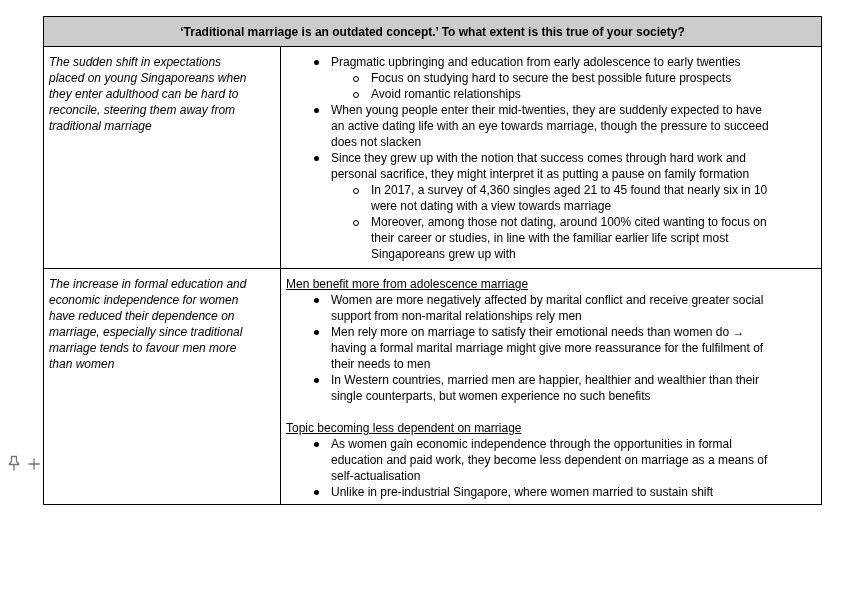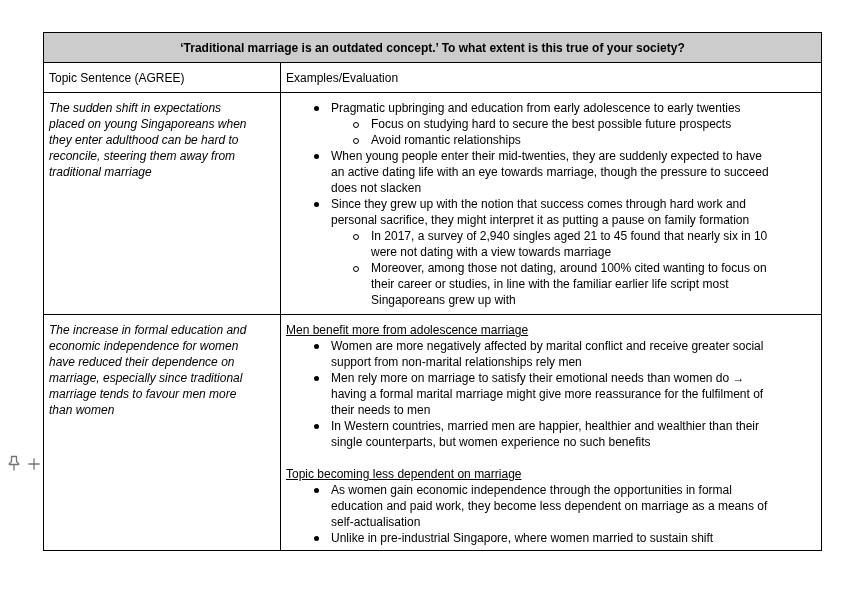--- a/index.html
+++ b/index.html
@@ -9,21 +9,21 @@
     width: 864px;
     height: 610px;
     font-family: "Liberation Sans", sans-serif;
     color: #000000;
     position: relative;
     overflow: hidden;
   }
   .doc-table {
     position: absolute;
     left: 43px;
-    top: 32px;
+    top: 16px;
     width: 778px;
     border-collapse: collapse;
     table-layout: fixed;
     padding-left: 8px;
   }
   .doc-table td {
     border: 1.5px solid #000000;
     vertical-align: top;
     font-size: 12px;
     line-height: 16px;
@@ -87,34 +87,30 @@
 
 <table class="doc-table">
   <colgroup>
     <col style="width:237px">
     <col style="width:541px">
   </colgroup>
   <tbody>
     <tr>
       <td colspan="2" class="title-cell">‘Traditional marriage is an outdated concept.’ To what extent is this true of your society?</td>
     </tr>
-    <tr>
-      <td class="col-head-cell">Topic Sentence (AGREE)</td>
-      <td class="col-head-cell">Examples/Evaluation</td>
-    </tr>
     <tr class="row-body-1">
       <td class="topic-cell">The sudden shift in expectations
 placed on young Singaporeans when
 they enter adulthood can be hard to
 reconcile, steering them away from
 traditional marriage</td>
       <td class="examples-cell"><div class="bullet l1"><span class="glyph"></span><span>Pragmatic upbringing and education from early adolescence to early twenties</span></div><div class="bullet l2"><span class="glyph"></span><span>Focus on studying hard to secure the best possible future prospects</span></div><div class="bullet l2"><span class="glyph"></span><span>Avoid romantic relationships</span></div><div class="bullet l1"><span class="glyph"></span><span>When young people enter their mid-twenties, they are suddenly expected to have
 an active dating life with an eye towards marriage, though the pressure to succeed
 does not slacken</span></div><div class="bullet l1"><span class="glyph"></span><span>Since they grew up with the notion that success comes through hard work and
-personal sacrifice, they might interpret it as putting a pause on family formation</span></div><div class="bullet l2"><span class="glyph"></span><span>In 2017, a survey of 2,940 singles aged 21 to 45 found that nearly six in 10
+personal sacrifice, they might interpret it as putting a pause on family formation</span></div><div class="bullet l2"><span class="glyph"></span><span>In 2017, a survey of 4,360 singles aged 21 to 45 found that nearly six in 10
 were not dating with a view towards marriage</span></div><div class="bullet l2"><span class="glyph"></span><span>Moreover, among those not dating, around 100% cited wanting to focus on
 their career or studies, in line with the familiar earlier life script most
 Singaporeans grew up with</span></div></td>
     </tr>
     <tr class="row-body-2">
       <td class="topic-cell">The increase in formal education and
 economic independence for women
 have reduced their dependence on
 marriage, especially since traditional
 marriage tends to favour men more

